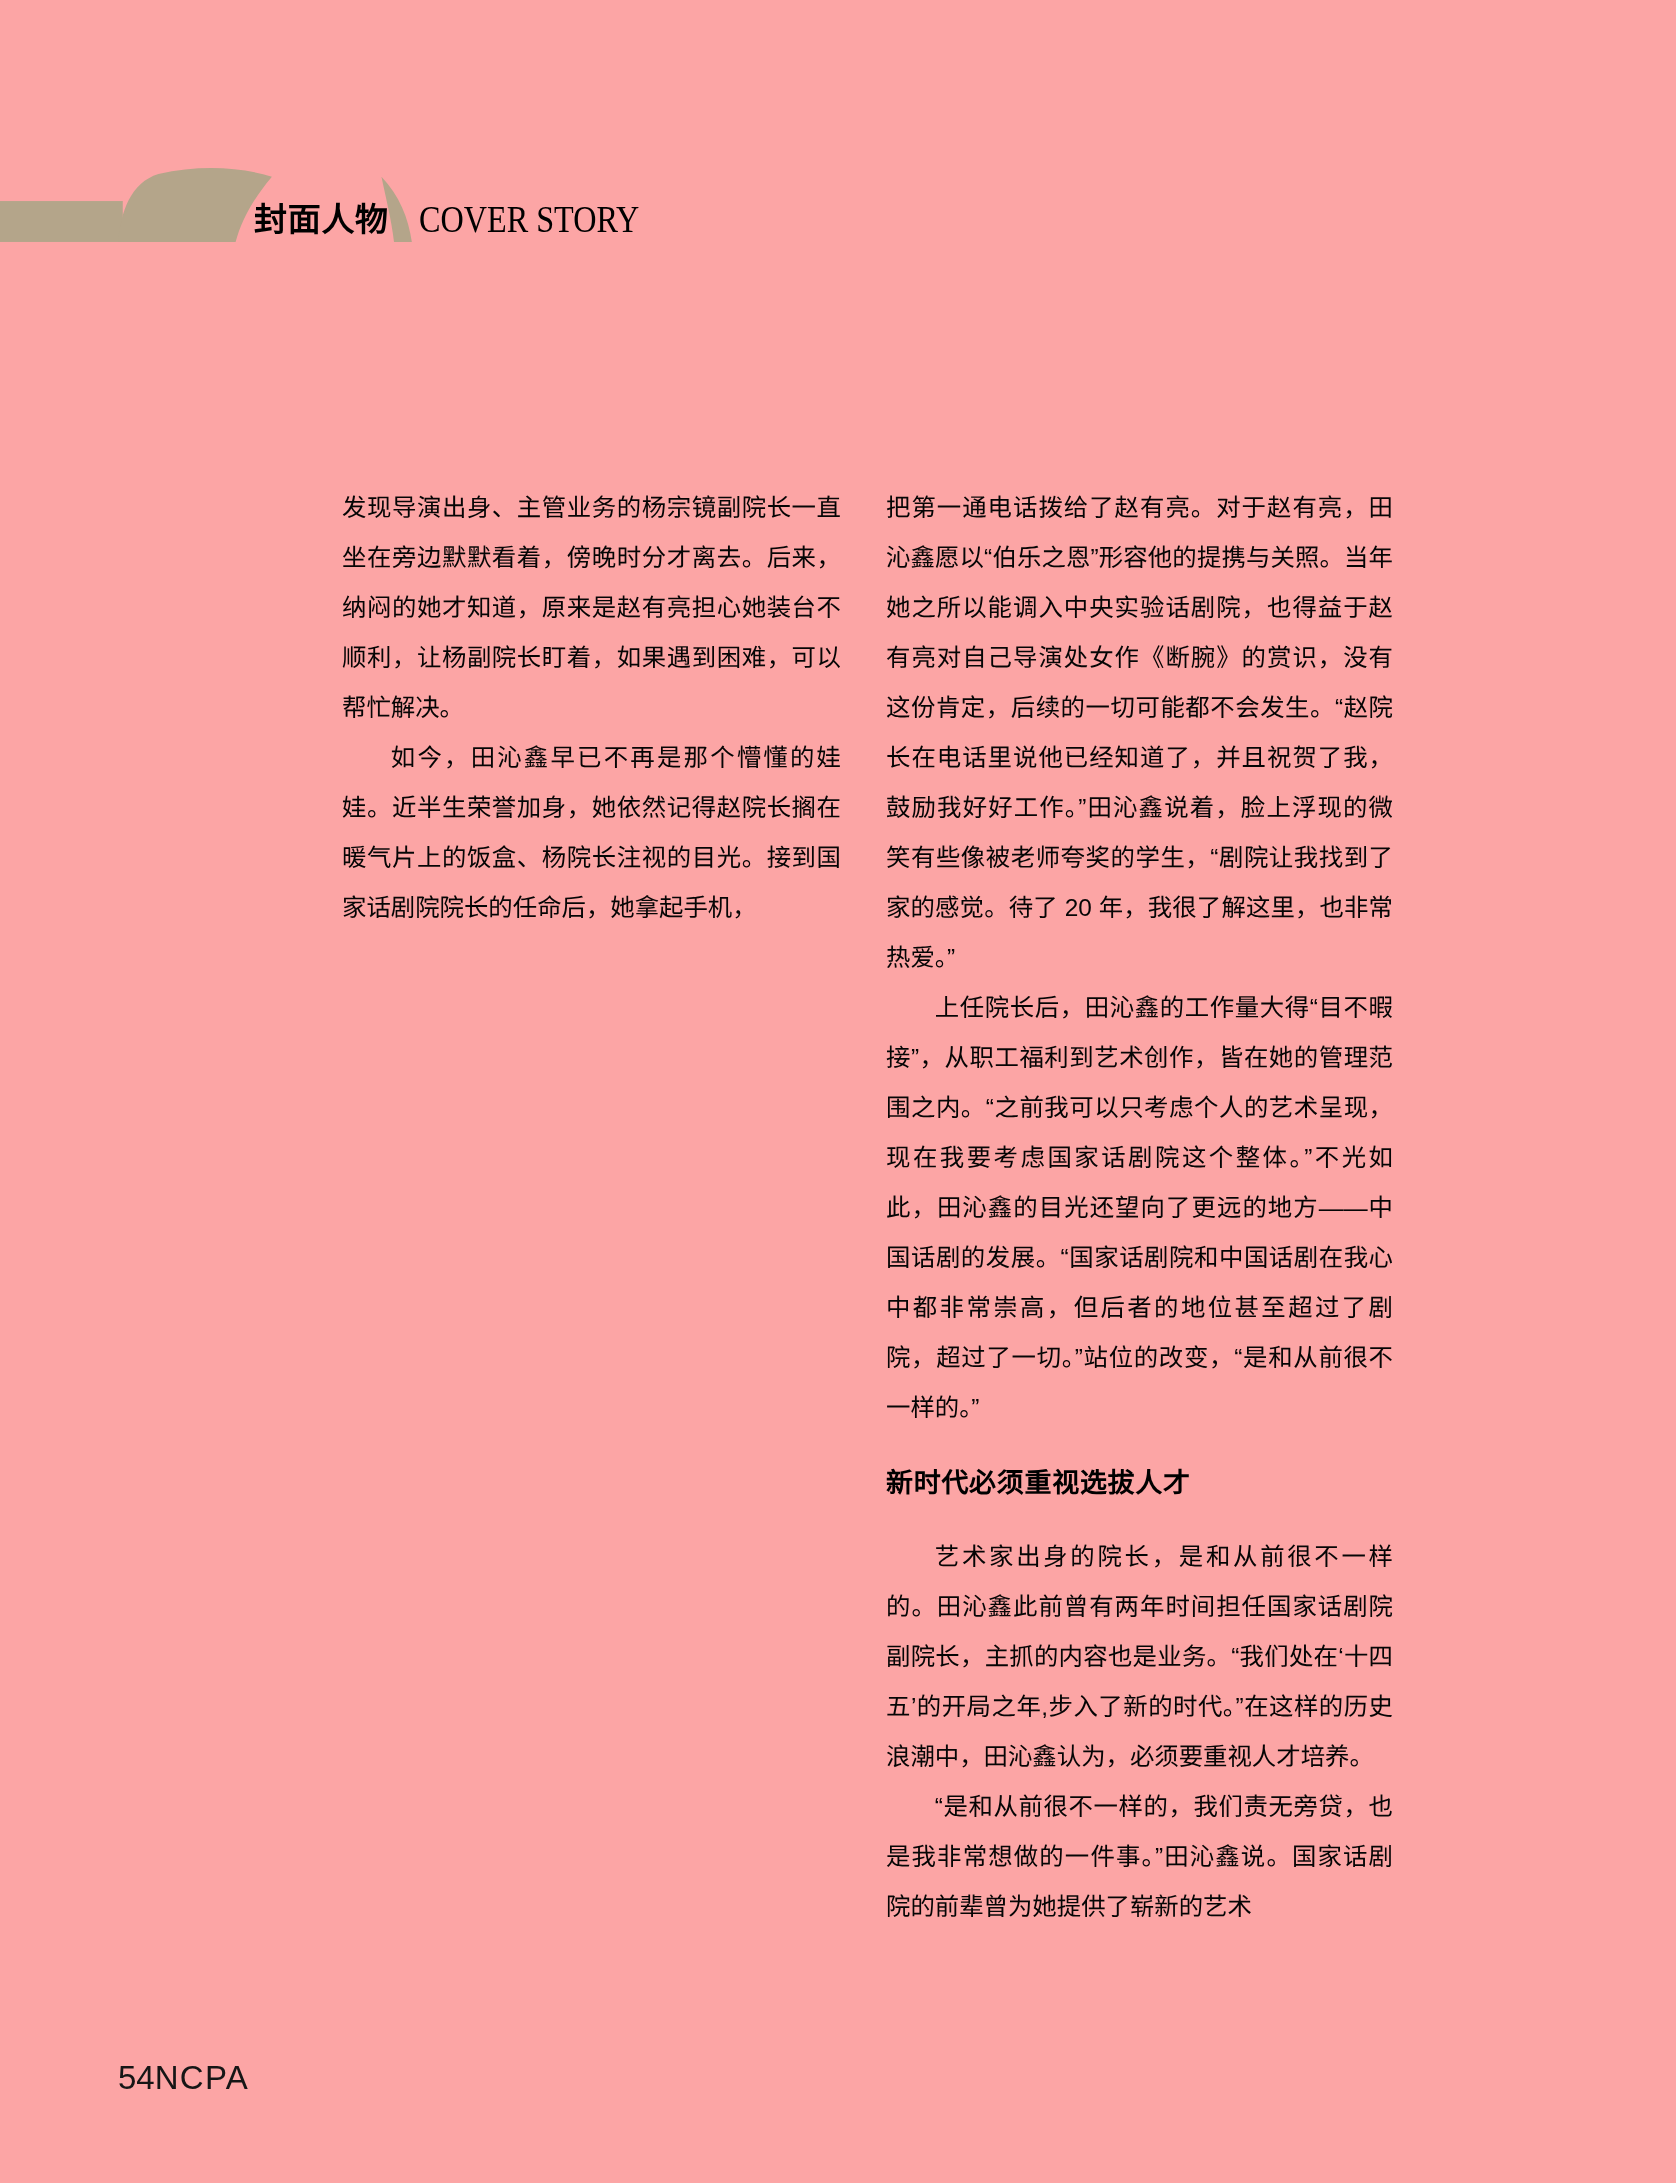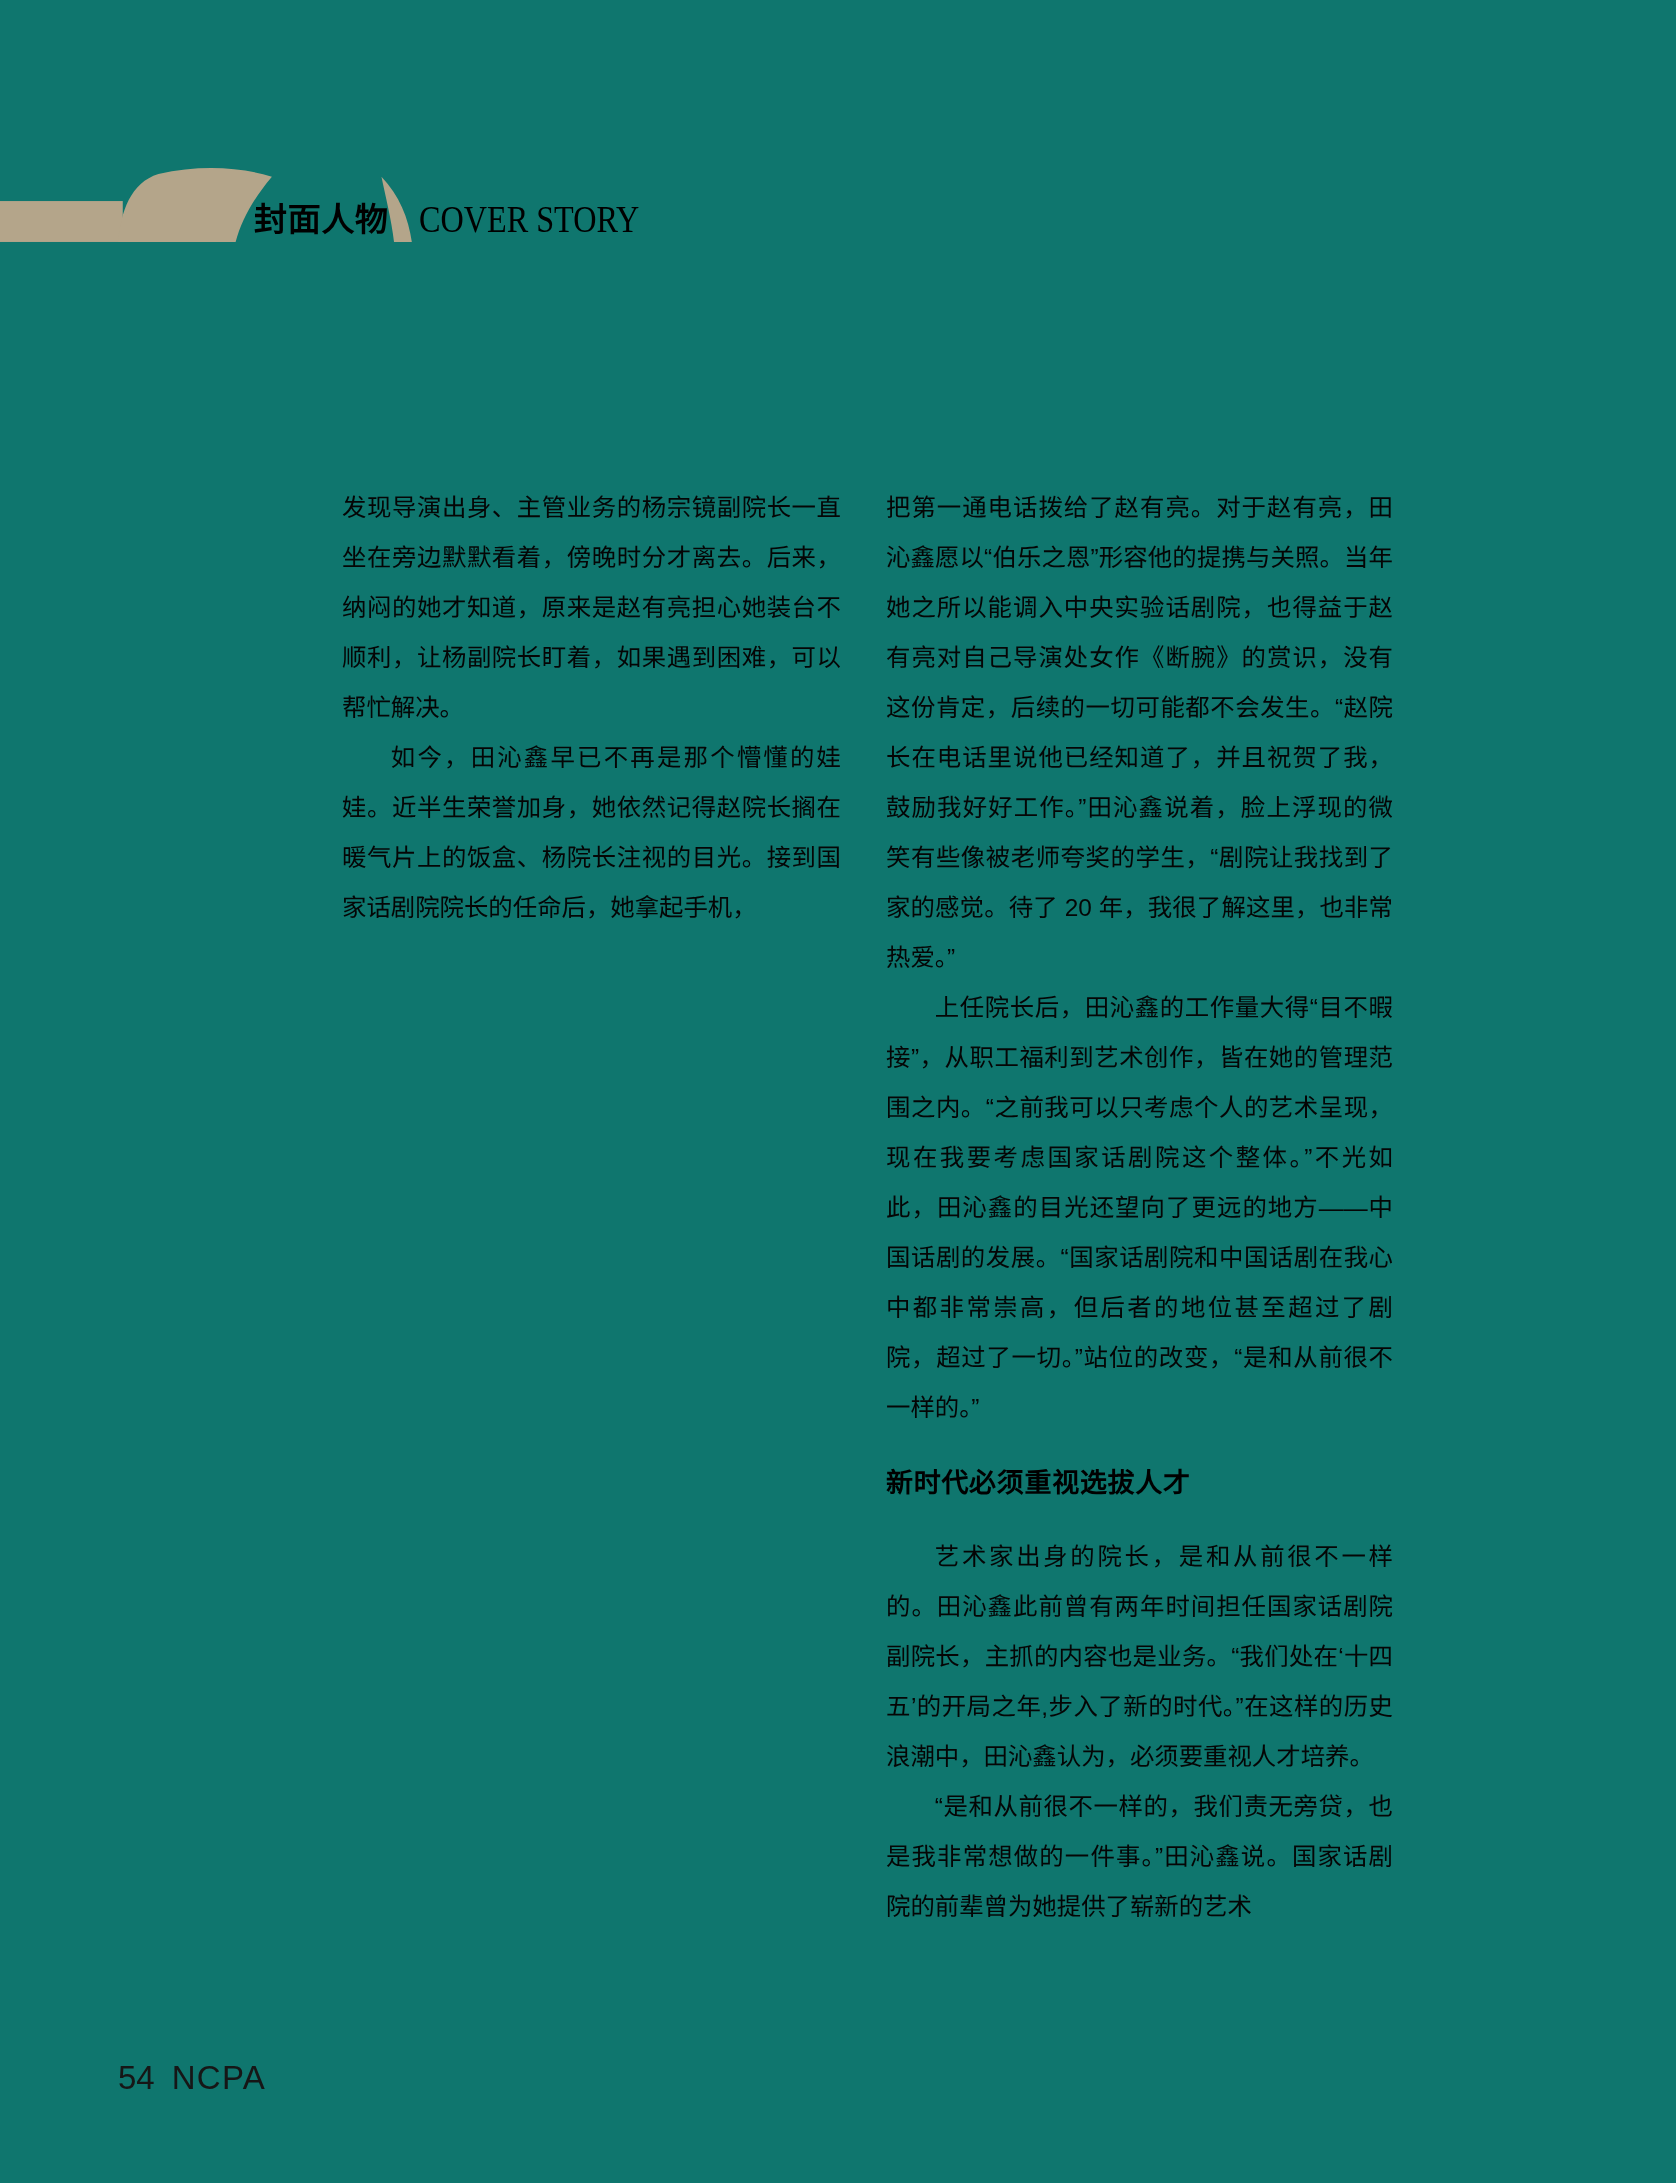--- a/index.html
+++ b/index.html
@@ -1,20 +1,20 @@
 <!DOCTYPE html>
 <html lang="zh-CN" style="font-size:10.6px"><head>
 <meta charset="utf-8">
 <style>
   html,body{margin:0;padding:0;background:#ffffff;}
   .page{
     position:relative;
     width:1676px;
     height:2183px;
-    background:#0f766e;
+    background:#fca5a5;
     overflow:hidden;
     font-family:"Liberation Sans",sans-serif;
     color:#070707;
   }
   
   .banner-svg{
     position:absolute;
     left:0; top:168px;
     width:660px; height:76px;
   }
@@ -66,21 +66,21 @@
   }
   
   .footer{
     position:absolute;
     left:118px; top:2058px;
     font-size:33px;
     line-height:40px;
     color:#161616;
     white-space:nowrap;
   }
-  .footer .brand{margin-left:17px;letter-spacing:1.3px;text-align:center;}
+  .footer .brand{letter-spacing:1.3px;text-align:center;}
 </style>
 </head>
 <body>
 
 <div class="page">
 
   <svg class="banner-svg" viewBox="0 0 1000 115" aria-hidden="true">
     <rect x="0" y="50" width="186" height="62" fill="#b4a58a"></rect>
     <path d="M 179 112 C 183 66, 198 22, 240 9 C 302 -5, 362 -2, 412 13 C 384 46, 366 79, 357 112 Z" fill="#b4a58a"></path>
     <path d="M 578 13 C 605 41, 619 76, 624 112 L 597 112 C 593 77, 584 43, 578 13 Z" fill="#b4a58a"></path>

